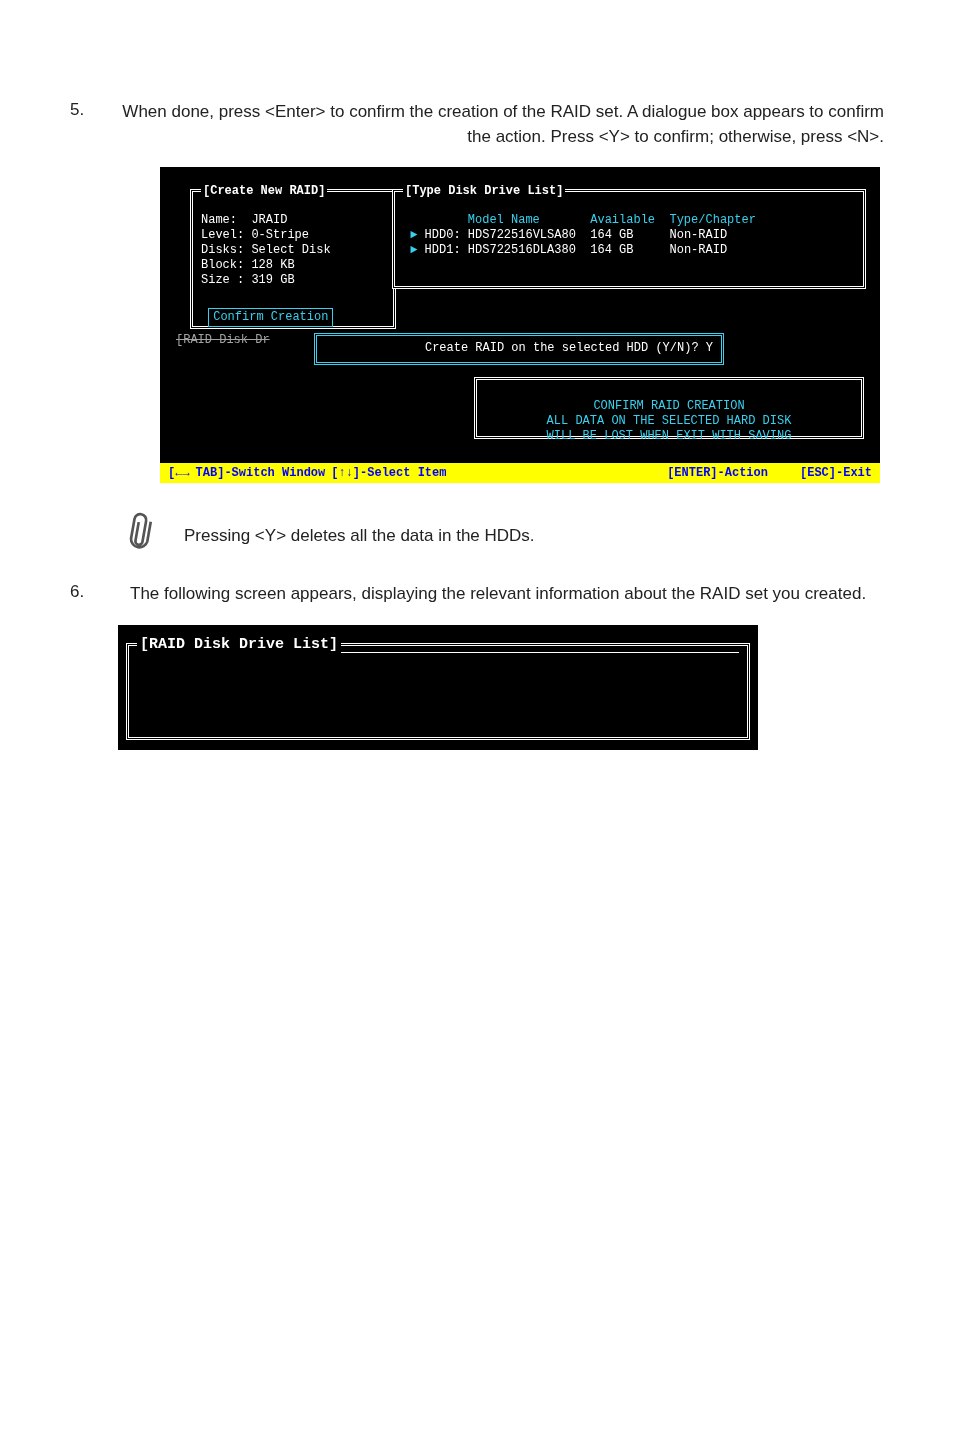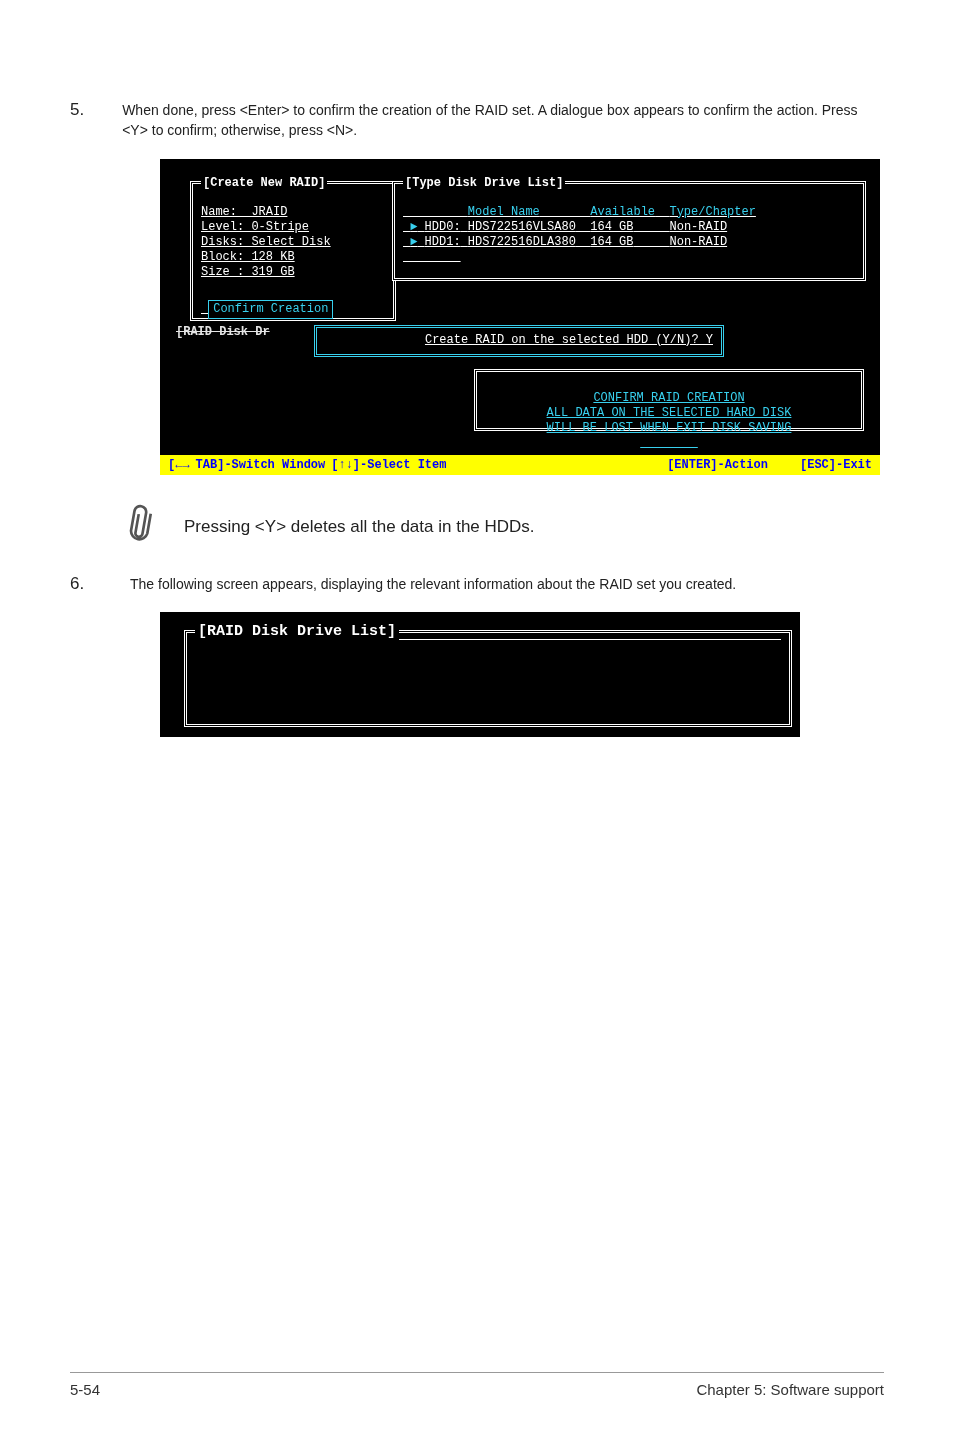--- a/index.html
+++ b/index.html
@@ -1,35 +1,35 @@
 <!DOCTYPE html>
 <html><head>
 <meta charset="utf-8">
 <style>
   * { margin: 0; padding: 0; box-sizing: border-box; }
   html, body { width: 954px; height: 1438px; background: #fff; font-family: Arial, Helvetica, sans-serif; color: #222; }
   .page { padding: 100px 70px 40px 70px; display: flex; flex-direction: column; height: 100%; }
 
   .step { display: flex; gap: 24px; margin-bottom: 18px; }
   .step-num { width: 36px; font-size: 17px; color: #222; }
-  .step-text { font-size: 14px; line-height: 1.45; }
+  .step-text { font-size: 17px; line-height: 1.45; text-align: right; }
 
   
   .bios1 { margin-left: 90px; width: 720px; background: #000; padding: 16px 14px 10px 14px; position: relative; font-family: "Courier New", monospace; font-size: 12px; }
   .panel { position: absolute; border: 3px double #fff; color: #fff; background: #000; }
   .panel-title { position: absolute; top: -8px; left: 8px; background: #000; padding: 0 2px; font-weight: bold; color: #fff; }
-  .panel-inner { padding: 6px 8px; white-space: pre; line-height: 1.25; text-decoration: underline; }
+  .panel-inner { padding: 6px 8px; white-space: pre; line-height: 1.25; }
 
   .bios1-canvas { position: relative; height: 290px; }
 
   .p-create { left: 16px; top: 6px; width: 206px; height: 140px; }
   .p-drive  { left: 218px; top: 6px; width: 474px; height: 100px; }
 
   .p-disk   { left: 0; top: 150px; width: 130px; height: 16px; border:none; }
-  .p-disk-title { color:#e5e5e5; font-weight:bold; text-decoration: line-through; background:#000; padding:0 2px; }
+  .p-disk-title { color:#a3a3a3; font-weight:normal; text-decoration: line-through; background:#000; padding:0 2px; }
 
   .p-confirm-dlg { left: 140px; top: 150px; width: 410px; height: 32px; border: 3px double #38d0ee; background:#000; }
   .p-confirm-dlg .panel-inner { color:#fff; text-align:right; padding-top:5px; }
 
   .p-warn { left: 300px; top: 194px; width: 390px; height: 62px; border: 3px double #fff; }
   .p-warn .panel-inner { color:#38d0ee; text-align:center; padding-top:4px; }
 
   .confirm-btn { border:1px solid #38d0ee; color:#38d0ee; padding:1px 4px; display:inline-block; margin-top:5px; }
 
   .cyan { color:#38d0ee; }
@@ -38,21 +38,21 @@
 
   .hint-bar { position:absolute; left:0; bottom:0; width:100%; background:#ff0; color:#00f; font-weight:bold; padding:3px 8px; display:flex; gap:6px; align-items:center; font-family:"Courier New",monospace; font-size:12px; }
   .hint-bar .spacer { flex:1; }
 
   
   .note { display:flex; align-items:center; gap:22px; margin: 28px 0 22px 52px; }
   .note-icon { font-size:40px; color:#555; transform: rotate(-35deg); }
   .note-text { font-size:17px; }
 
   
-  .bios2 { margin-left: 90px; width: 640px; background:#000; padding: 10px 8px 10px 24px; font-family:"Courier New",monospace; font-size:15px; position:relative; }
+  .bios2 { margin-left: 48px; width: 640px; background:#000; padding: 10px 8px 10px 8px; font-family:"Courier New",monospace; font-size:15px; position:relative; }
   .bios2-box { border: 3px double #fff; padding: 4px 8px 80px 8px; position:relative; margin-top:8px; color:#fff; }
   .bios2-title { position:absolute; top:-10px; left:8px; background:#000; color:#fff; font-weight:bold; padding:0 3px; }
   .bios2-head { color:#38d0ee; font-weight:bold; }
   .thin-rule  { border-top:1px solid #fff; margin:2px 0 4px 0; }
 
   
   .footer-line { border-top: 1px solid #999; margin-top:auto; padding-top:8px; display:flex; justify-content:space-between; font-size:15px; color:#333; }
 </style>
 </head>
 <body>
@@ -94,21 +94,21 @@
       </div>
 
       <div class="panel p-confirm-dlg">
         <div class="panel-inner">Create RAID on the selected HDD (Y/N)? Y</div>
       </div>
 
       <div class="panel p-warn">
         <div class="panel-inner">
 <span>CONFIRM RAID CREATION</span>
 <span>ALL DATA ON THE SELECTED HARD DISK</span>
-<span>WILL BE LOST WHEN EXIT DISK SAVING</span>
+<span>WILL BE LOST WHEN EXIT WITH SAVING</span>
         </div>
       </div>
 
     </div>
 
     <div class="hint-bar">
       <span>[←→</span>
       <span>TAB]-Switch Window</span>
       <span>[↑↓]-Select Item</span>
       <span class="spacer"></span>
@@ -132,18 +132,14 @@
     <div class="step-text">The following screen appears, displaying the relevant information about the RAID set you created.</div>
   </div>
 
   <div class="bios2">
     <div class="bios2-box">
       <div class="bios2-title">[RAID Disk Drive List]</div>
       <div class="thin-rule"></div>
     </div>
   </div>
 
-  <div class="footer-line">
-    <span>5-54</span>
-    <span>Chapter 5: Software support</span>
-  </div>
 
 </div>
 
 </body></html>

